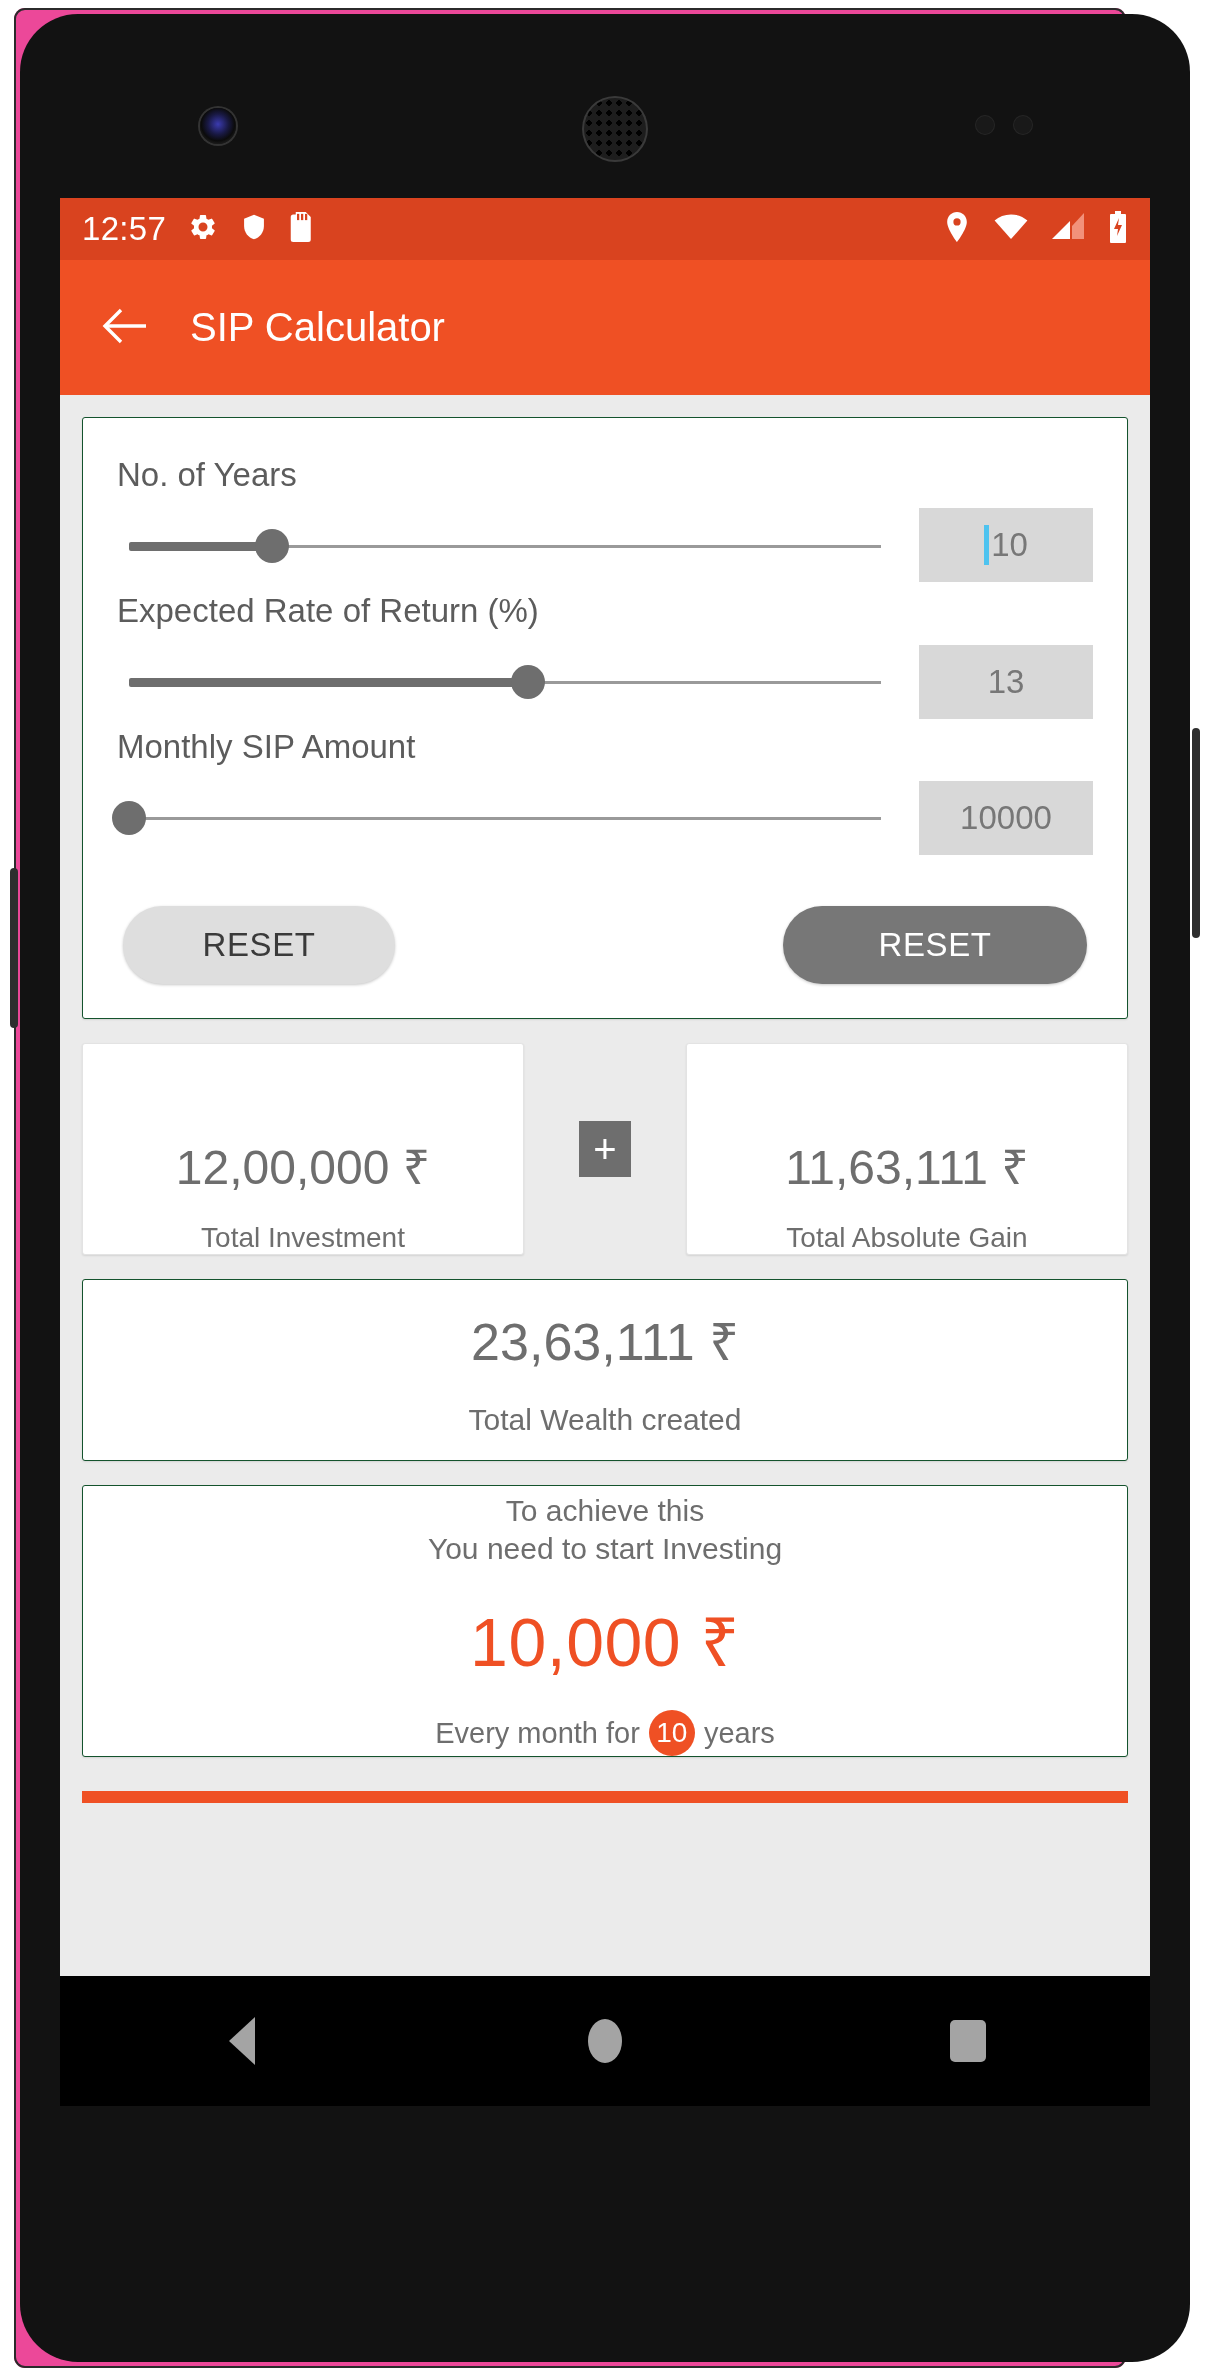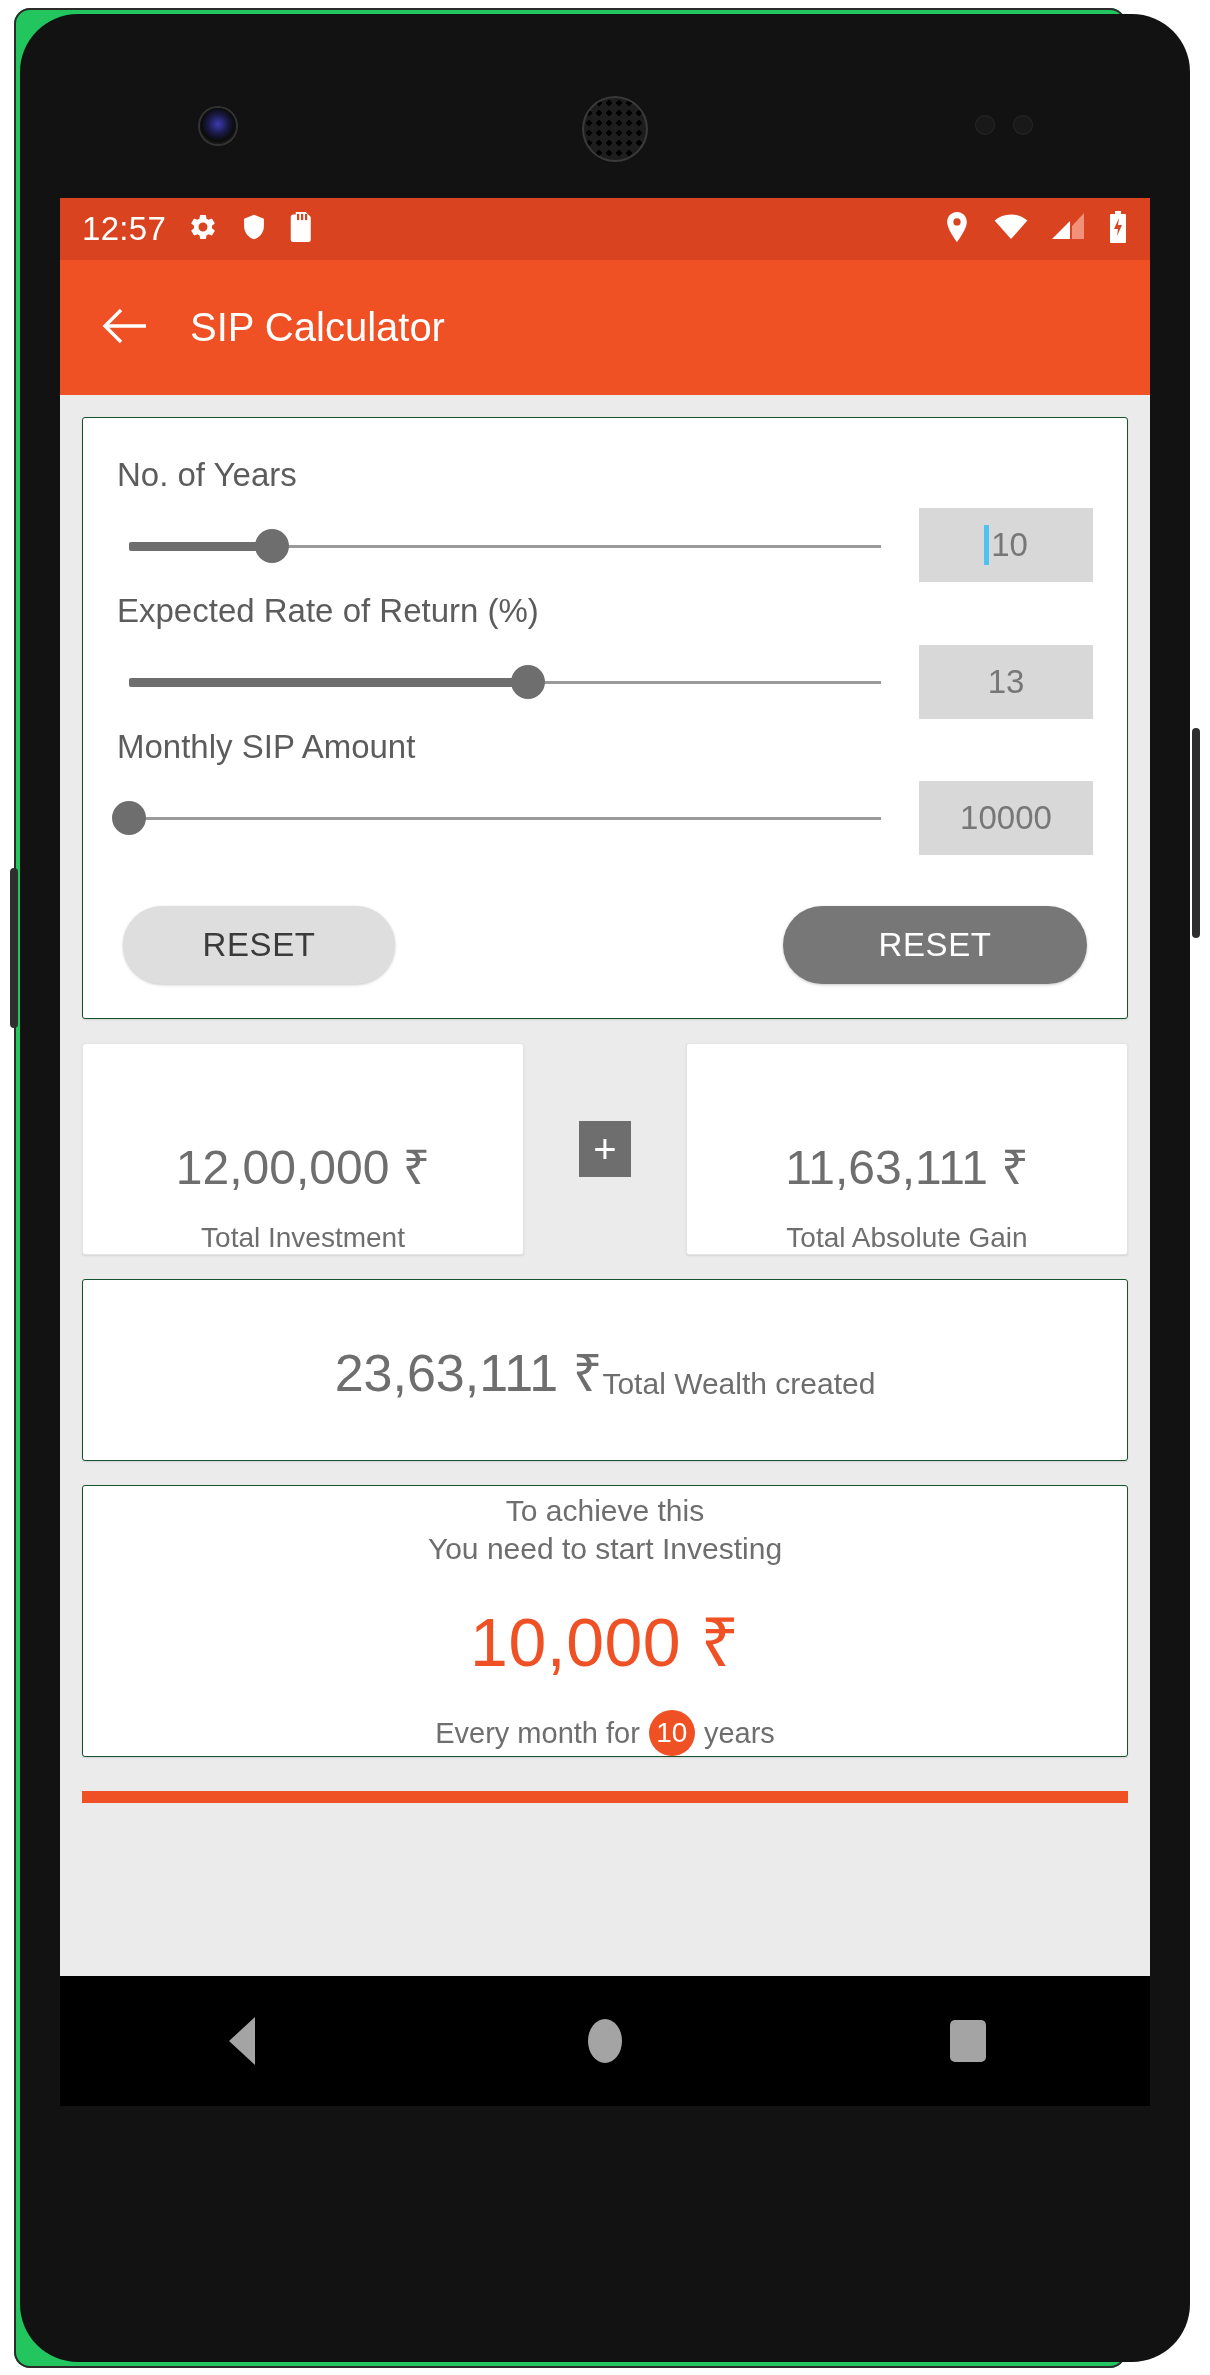--- a/index.html
+++ b/index.html
@@ -8,22 +8,22 @@
     background: #ffffff;
     font-family: "Liberation Sans", sans-serif;
     overflow: hidden;
   }
 
   
   #device {
     position: absolute;
     left: 14px; top: 8px;
     width: 1112px; height: 2360px;
-    background: #22c55e;
-    border-radius: 16px;
+    background: #ec4899;
+    border-radius: 11px;
     box-shadow: 0 0 0 2px #2b2b2b inset;
   }
   #device-inner {
     position: absolute; left: 6px; top: 6px;
     width: 1170px; height: 2348px;
     background: #121212;
     border-radius: 58px;
   }
   .bezel-side {
     position: absolute; background: #2e2e2e; border-radius: 4px;
@@ -162,21 +162,21 @@
   #plus-badge {
     position: absolute; left: 50%; top: 50%; transform: translate(-50%,-50%);
     width: 52px; height: 56px; background: #6e6e6e; color: #fff;
     display: flex; align-items: center; justify-content: center;
     font-size: 40px; line-height: 1;
   }
 
   
   #wealth-card {
     margin-top: 24px; height: 182px;
-    display: flex; flex-direction: row; align-items: center; justify-content: center;
+    display: flex; flex-direction: column; align-items: center; justify-content: center;
   }
   #wealth-amount { font-size: 52px; color: #6e6e6e; }
   #wealth-caption { font-size: 30px; color: #6e6e6e; margin-top: 28px; }
 
   
   #goal-card {
     margin-top: 24px; height: 272px;
     display: flex; flex-direction: column; align-items: center; justify-content: center;
     padding-top: 6px;
   }

